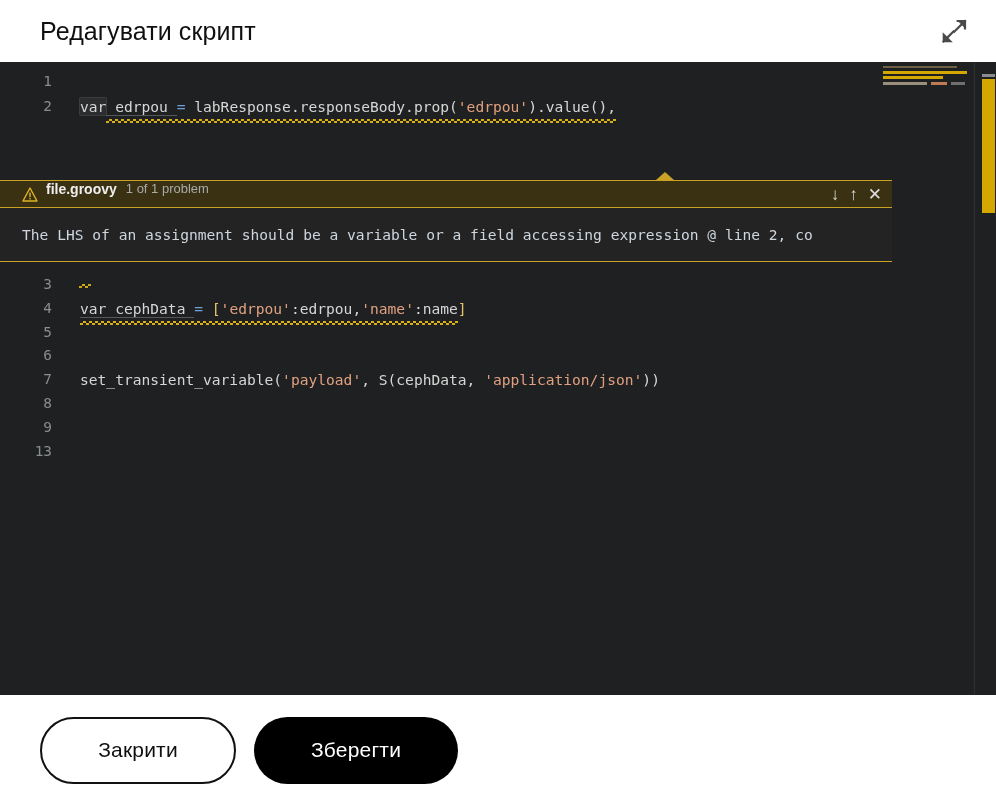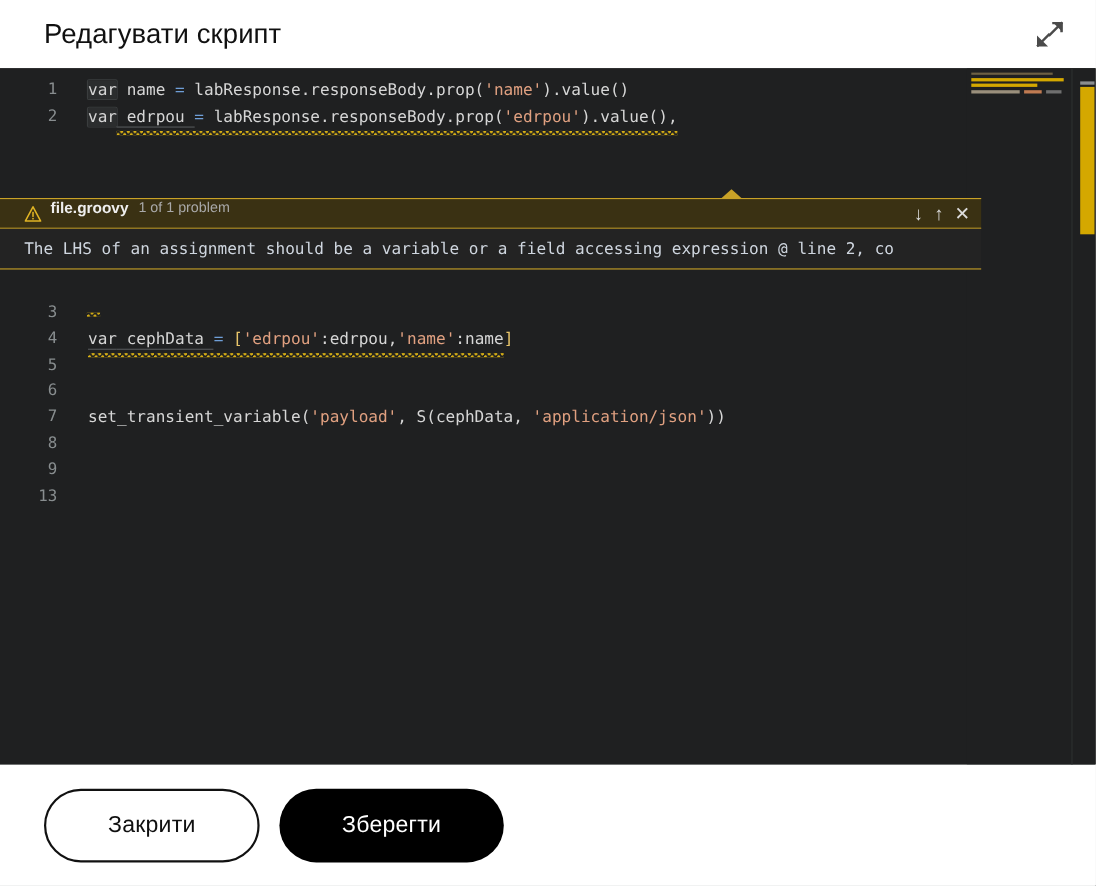--- a/index.html
+++ b/index.html
@@ -234,21 +234,21 @@
   }
   .peek-actions span {
     font-size: 17px;
     line-height: 1;
     cursor: pointer;
     padding: 0 2px;
   }
   .peek-body {
     background: #232323;
     border-bottom: 1px solid #c9a227;
-    height: 37px;
+    height: 54px;
     display: flex;
     align-items: center;
     padding: 0 10px 0 22px;
     box-sizing: border-box;
     overflow: hidden;
   }
   .peek-msg {
     font-family: "DejaVu Sans Mono", "Liberation Mono", monospace;
     font-size: 14.6px;
     color: #cfd6df;
@@ -316,21 +316,20 @@
         </svg>
       </span>
     </button>
   </div>
 
   <div class="editor-wrap">
     <div class="code-surface">
 
       <div class="code-line" style="top:8px;">
         <span class="ln">1</span>
-        <span class="code-text"><span class="t-plain occ">var</span><span class="t-plain"> name </span><span class="t-op">=</span><span class="t-plain"> labResponse.responseBody.prop(</span><span class="t-str">'name'</span><span class="t-plain">).value()</span></span>
       </div>
 
       <div class="code-line" style="top:33px;">
         <span class="ln">2</span>
         <span class="code-text"><span class="t-plain occ">var</span><span class="squiggle"><span class="t-plain dimline"> edrpou </span><span class="t-op">=</span><span class="t-plain"> labResponse.responseBody.prop(</span><span class="t-str">'edrpou'</span><span class="t-plain">).value(),</span></span></span>
       </div>
 
       <div class="caret-hint"></div>
 
       <div class="code-line" style="top:211px;">

